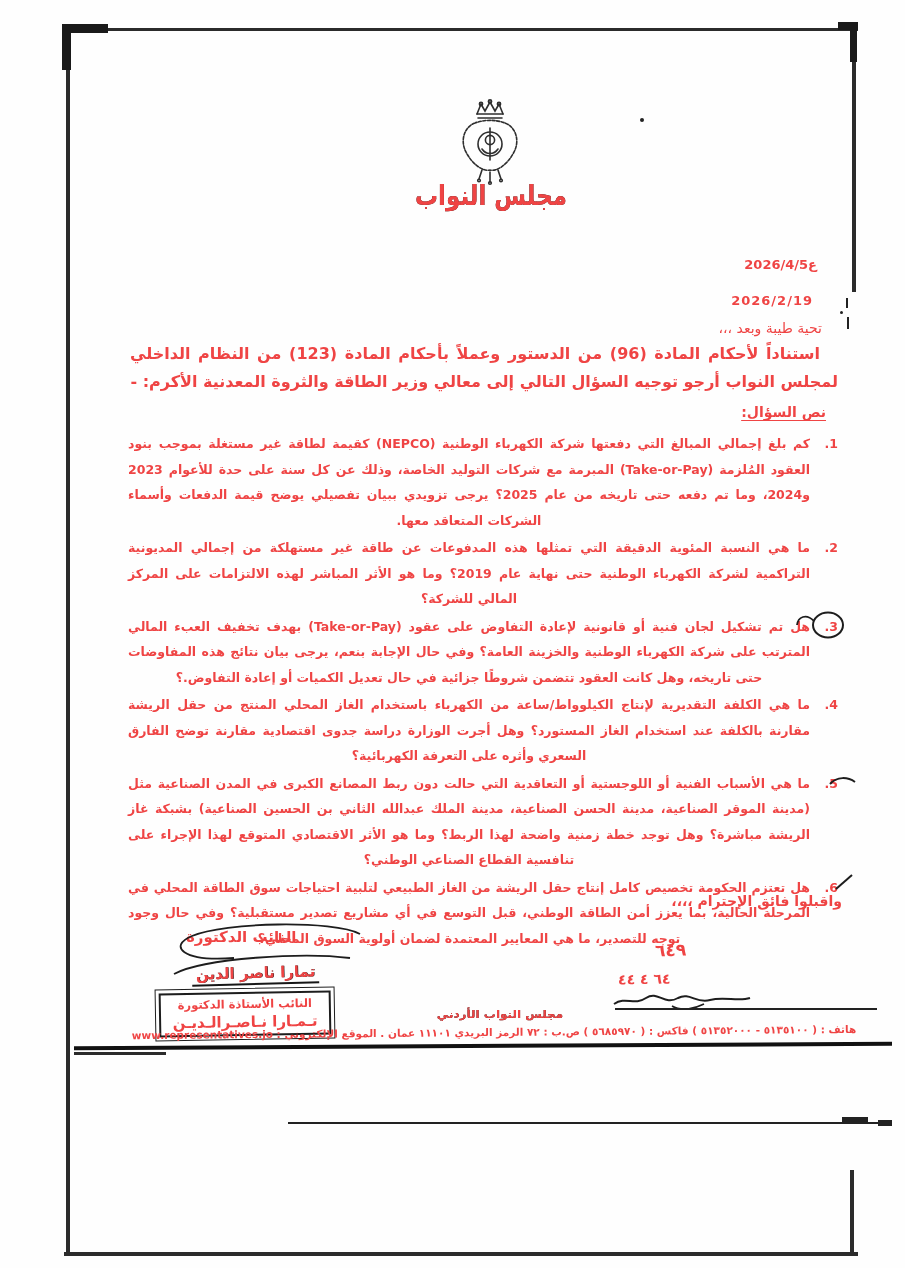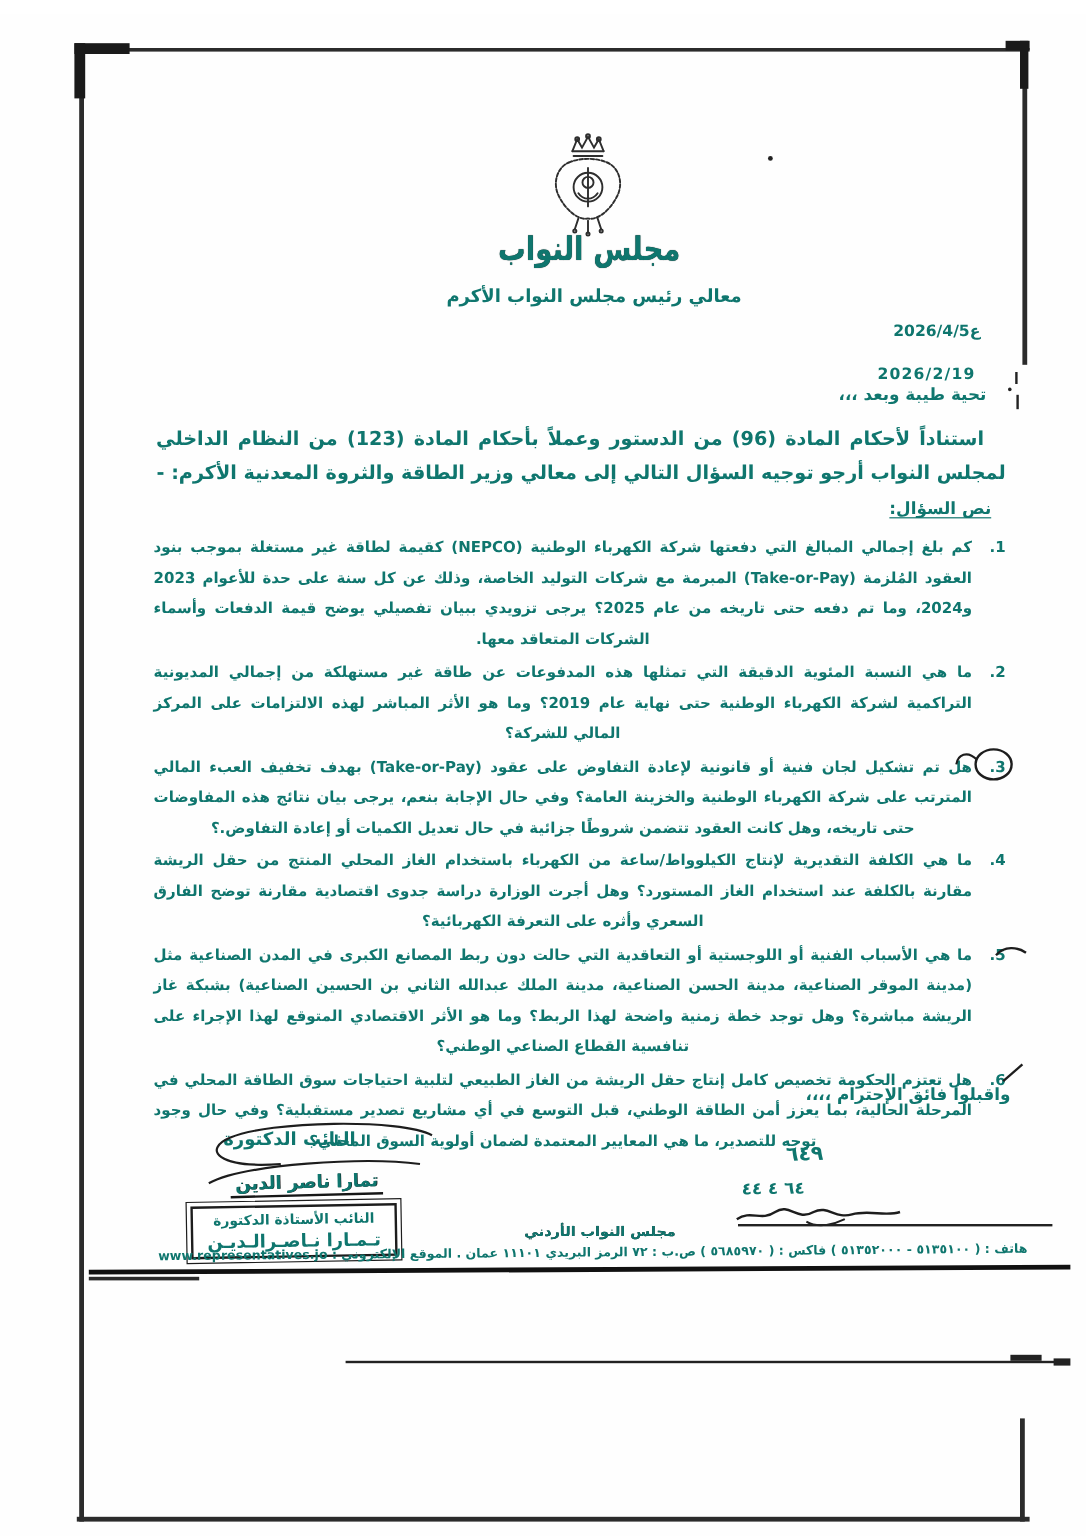--- a/index.html
+++ b/index.html
@@ -1,33 +1,33 @@
 <!DOCTYPE html>
 <html lang="ar"><head>
 <meta charset="utf-8">
 <style>
   html,body{margin:0;padding:0;background:#ffffff;}
   #page{
     position:relative;width:905px;height:1268px;background:#fefefe;overflow:hidden;
-    font-family:"DejaVu Sans",sans-serif;color:#0f766e;margin-top:12px;
+    font-family:"DejaVu Sans",sans-serif;color:#ef4444;
   }
   .abs{position:absolute;}
   
   .ln{position:absolute;background:#2b2b2b;}
   .frame-bottom{box-shadow:0 6px 7px -2px rgba(0,0,0,.3);}
   
   .masthead-callig{
     left:391px;top:183px;width:200px;text-align:center;
     font-size:23px;font-weight:bold;letter-spacing:-1px;
     transform:scaleY(1.18);text-shadow:0 0 .6px #111;
   }
   .recipient{left:330px;top:226px;width:330px;text-align:center;font-size:15px;font-weight:bold;}
   .refnum{right:88px;top:257px;font-size:13px;font-weight:bold;letter-spacing:1px;}
   .datel{right:92px;top:293px;font-size:13px;font-weight:bold;letter-spacing:1px;}
-  .greeting{right:83px;top:309px;font-size:14px;font-weight:bold;direction:rtl;text-align:center;}
+  .greeting{right:83px;top:320px;font-size:14px;font-weight:normal;direction:rtl;text-align:center;}
   
   .intro{
     left:130px;top:340px;width:708px;direction:rtl;text-align:justify;
     font-size:16px;font-weight:bold;line-height:28px;text-indent:18px;
   }
   .qheading{
     left:118px;top:404px;width:708px;direction:rtl;text-align:right;
     font-size:14px;font-weight:bold;text-decoration:underline;text-underline-offset:3px;
   }
   .questions{left:128px;top:431px;width:712px;direction:rtl;}
@@ -86,21 +86,20 @@
     <circle cx="40" cy="44" r="4.6"></circle>
     <path d="M40 32 V64 M32 53 C36 59 44 59 48 53"></path>
     <path d="M32 74 L29 83 M40 76 L40 86 M48 74 L51 83"></path>
     <circle cx="29" cy="84.5" r="1.3"></circle>
       <circle cx="40" cy="87" r="1.3"></circle>
       <circle cx="51" cy="84.5" r="1.3"></circle>
   </svg>
 
   <div class="abs masthead-callig">مجلس النواب</div>
 
-  <div class="abs recipient" dir="rtl">معالي رئيس مجلس النواب الأكرم</div>
 
   <div class="abs refnum" dir="ltr">2026/ع4/5</div>
   <div class="abs datel" dir="ltr">2026/2/19</div>
 
   <div class="abs greeting">تحية طيبة وبعد ،،،</div>
 
   <div class="tick" style="left:846px;top:298px;width:2px;height:10px;"></div>
   <div class="dot" style="left:840px;top:311px;width:3px;height:3px;"></div>
   <div class="tick" style="left:847px;top:317px;width:2px;height:12px;"></div>
   <div class="dot" style="left:640px;top:118px;width:4px;height:4px;"></div>

